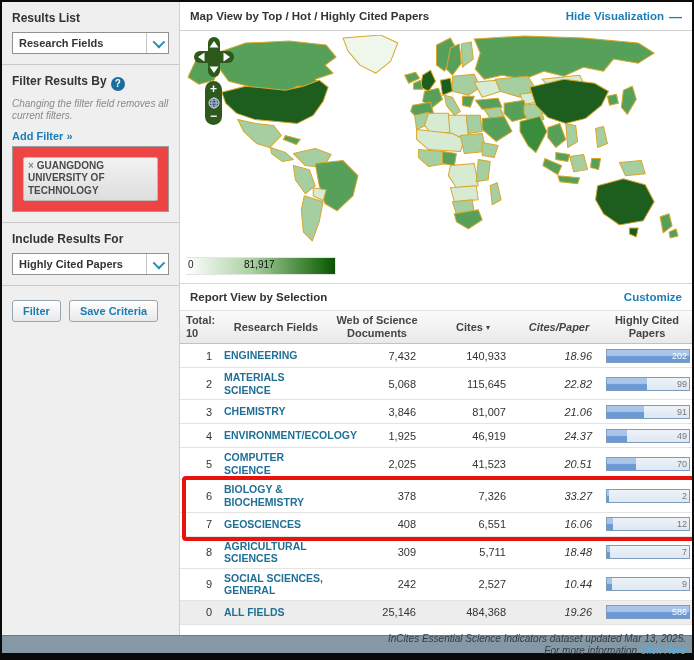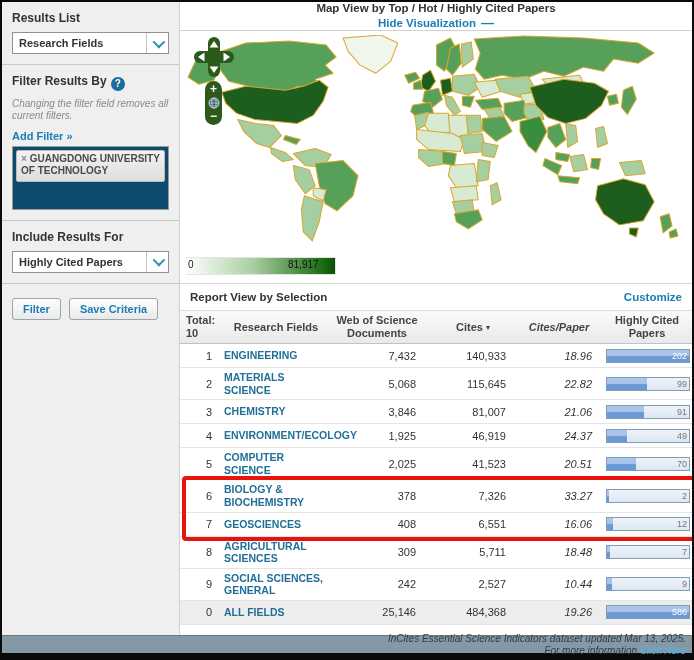--- a/index.html
+++ b/index.html
@@ -17,51 +17,51 @@
   .selectbox { display:flex; align-items:center; justify-content:space-between; background:#fff;
                border:1px solid #919191; height:22px; padding-left:6px; cursor:pointer; }
   .selectbox .sel-label { font-weight:bold; font-size:11px; color:#333; }
   .sel-arrow { width:22px; height:20px; border-left:1px solid #c5c5c5; display:flex; align-items:center; justify-content:center; }
   .sel-arrow::after { content:""; width:7px; height:7px; border-right:2px solid #2a8fb5; border-bottom:2px solid #2a8fb5;
                       transform:rotate(45deg) translateY(-2px); }
   .help-circle { display:inline-flex; width:14px; height:14px; border-radius:50%; background:#1a6e9e; color:#fff;
                  font-size:10px; font-weight:bold; align-items:center; justify-content:center; margin-left:4px; vertical-align:-2px; }
   .filter-note { font-style:italic; color:#8a8a8a; font-size:10px; line-height:1.25; margin:2px 0 6px 0; }
   .add-filter { color:#1a7db6; font-weight:bold; font-size:11px; text-decoration:none; display:inline-block; margin-bottom:4px; cursor:pointer; }
-  .filter-list { background:#0c4a6e; border:1px solid #9b9b9b; min-height:64px; padding:3px; }
+  .filter-list { background:#ef4444; border:1px solid #9b9b9b; min-height:64px; padding:10px; }
   .filter-tag { background:linear-gradient(#f2f2f2,#dedede); border:1px solid #bbb; border-radius:2px;
                 padding:2px 4px 3px 4px; font-size:10px; font-weight:bold; color:#4a4a4a; line-height:1.25; cursor:pointer; }
   .tag-x { color:#8a8a8a; font-weight:bold; margin-right:3px; font-size:10px; }
   .btn-row { display:flex; gap:8px; padding:14px 10px; border-top:1px solid #c9c9c9; }
   .btn { background:linear-gradient(#ffffff,#e9e9e9); border:1px solid #9aa4ac; border-radius:3px;
          color:#1a7db6; font-weight:bold; font-size:11px; padding:4px 10px; cursor:pointer;
          font-family:"Liberation Sans",sans-serif; }
 
   
   .main { flex:1; background:#fff; display:flex; flex-direction:column; overflow:hidden; min-width:0; }
   .panel-head { display:flex; justify-content:space-between; align-items:center; height:29px;
-                padding:0 10px; border-bottom:1px solid #d0d0d0;flex-direction:column; }
+                padding:0 10px; border-bottom:1px solid #d0d0d0; }
   .panel-title { font-size:11.5px; font-weight:bold; color:#333; }
   .blue-link { color:#1a7db6; font-weight:bold; font-size:11.5px; text-decoration:none; cursor:pointer; }
   .hide-wrap { display:flex; align-items:center; gap:5px; }
   .collapse-icon { color:#1a7db6; font-weight:bold; font-size:13px; cursor:pointer; }
 
   .map-wrap { position:relative; height:216px; margin:4px 4px 0 6px; }
   .map-svg { width:100%; height:100%; display:block; }
   .map-controls { position:absolute; left:8px; top:2px; width:44px; }
   .pan-ctl { display:block; cursor:pointer; }
   .zoom-pill { width:17px; margin-left:11px; margin-top:4px; background:#2d5a1b; border-radius:9px;
                display:flex; flex-direction:column; align-items:center; padding:2px 0; }
   .zoom-btn { color:#fff; font-weight:bold; font-size:12px; line-height:12px; height:13px; cursor:pointer; text-align:center; width:100%; }
   .globe-btn { cursor:pointer; height:14px; display:flex; align-items:center; justify-content:center; }
 
   .scale-row { position:relative; height:18px; margin:6px 0 6px 6px; width:150px; }
   .scale-bar { position:absolute; inset:0; background:linear-gradient(90deg,#ffffff,#a9cfa0 45%,#1c6b12 92%,#0c4f08); border:1px solid #e4e4e4; border-left:none; }
   .scale-min { position:absolute; left:2px; top:2px; font-size:10px; color:#222; }
-  .scale-max { position:absolute; left:58px; top:2px; font-size:10px; color:#111;margin-left:44px; }
+  .scale-max { position:absolute; left:58px; top:2px; font-size:10px; color:#111; }
   .map-bottom-line { border-bottom:1px solid #d6d6d6; margin-top:2px; }
 
   .report-head { display:flex; justify-content:space-between; align-items:center; height:27px; padding:0 10px;
                  border-bottom:1px solid #e0e0e0; }
 
   .tbl { font-size:11px; }
   .thead { display:flex; align-items:center; background:linear-gradient(#fbfbfb,#e9e9e9);
            border-bottom:1px solid #c2c2c2; min-height:33px; padding:3px 0; }
   .thead .hc { font-weight:bold; color:#444; font-size:11px; line-height:1.15; text-align:center; }
   .c-rank { width:36px; text-align:right; padding-right:4px; }

